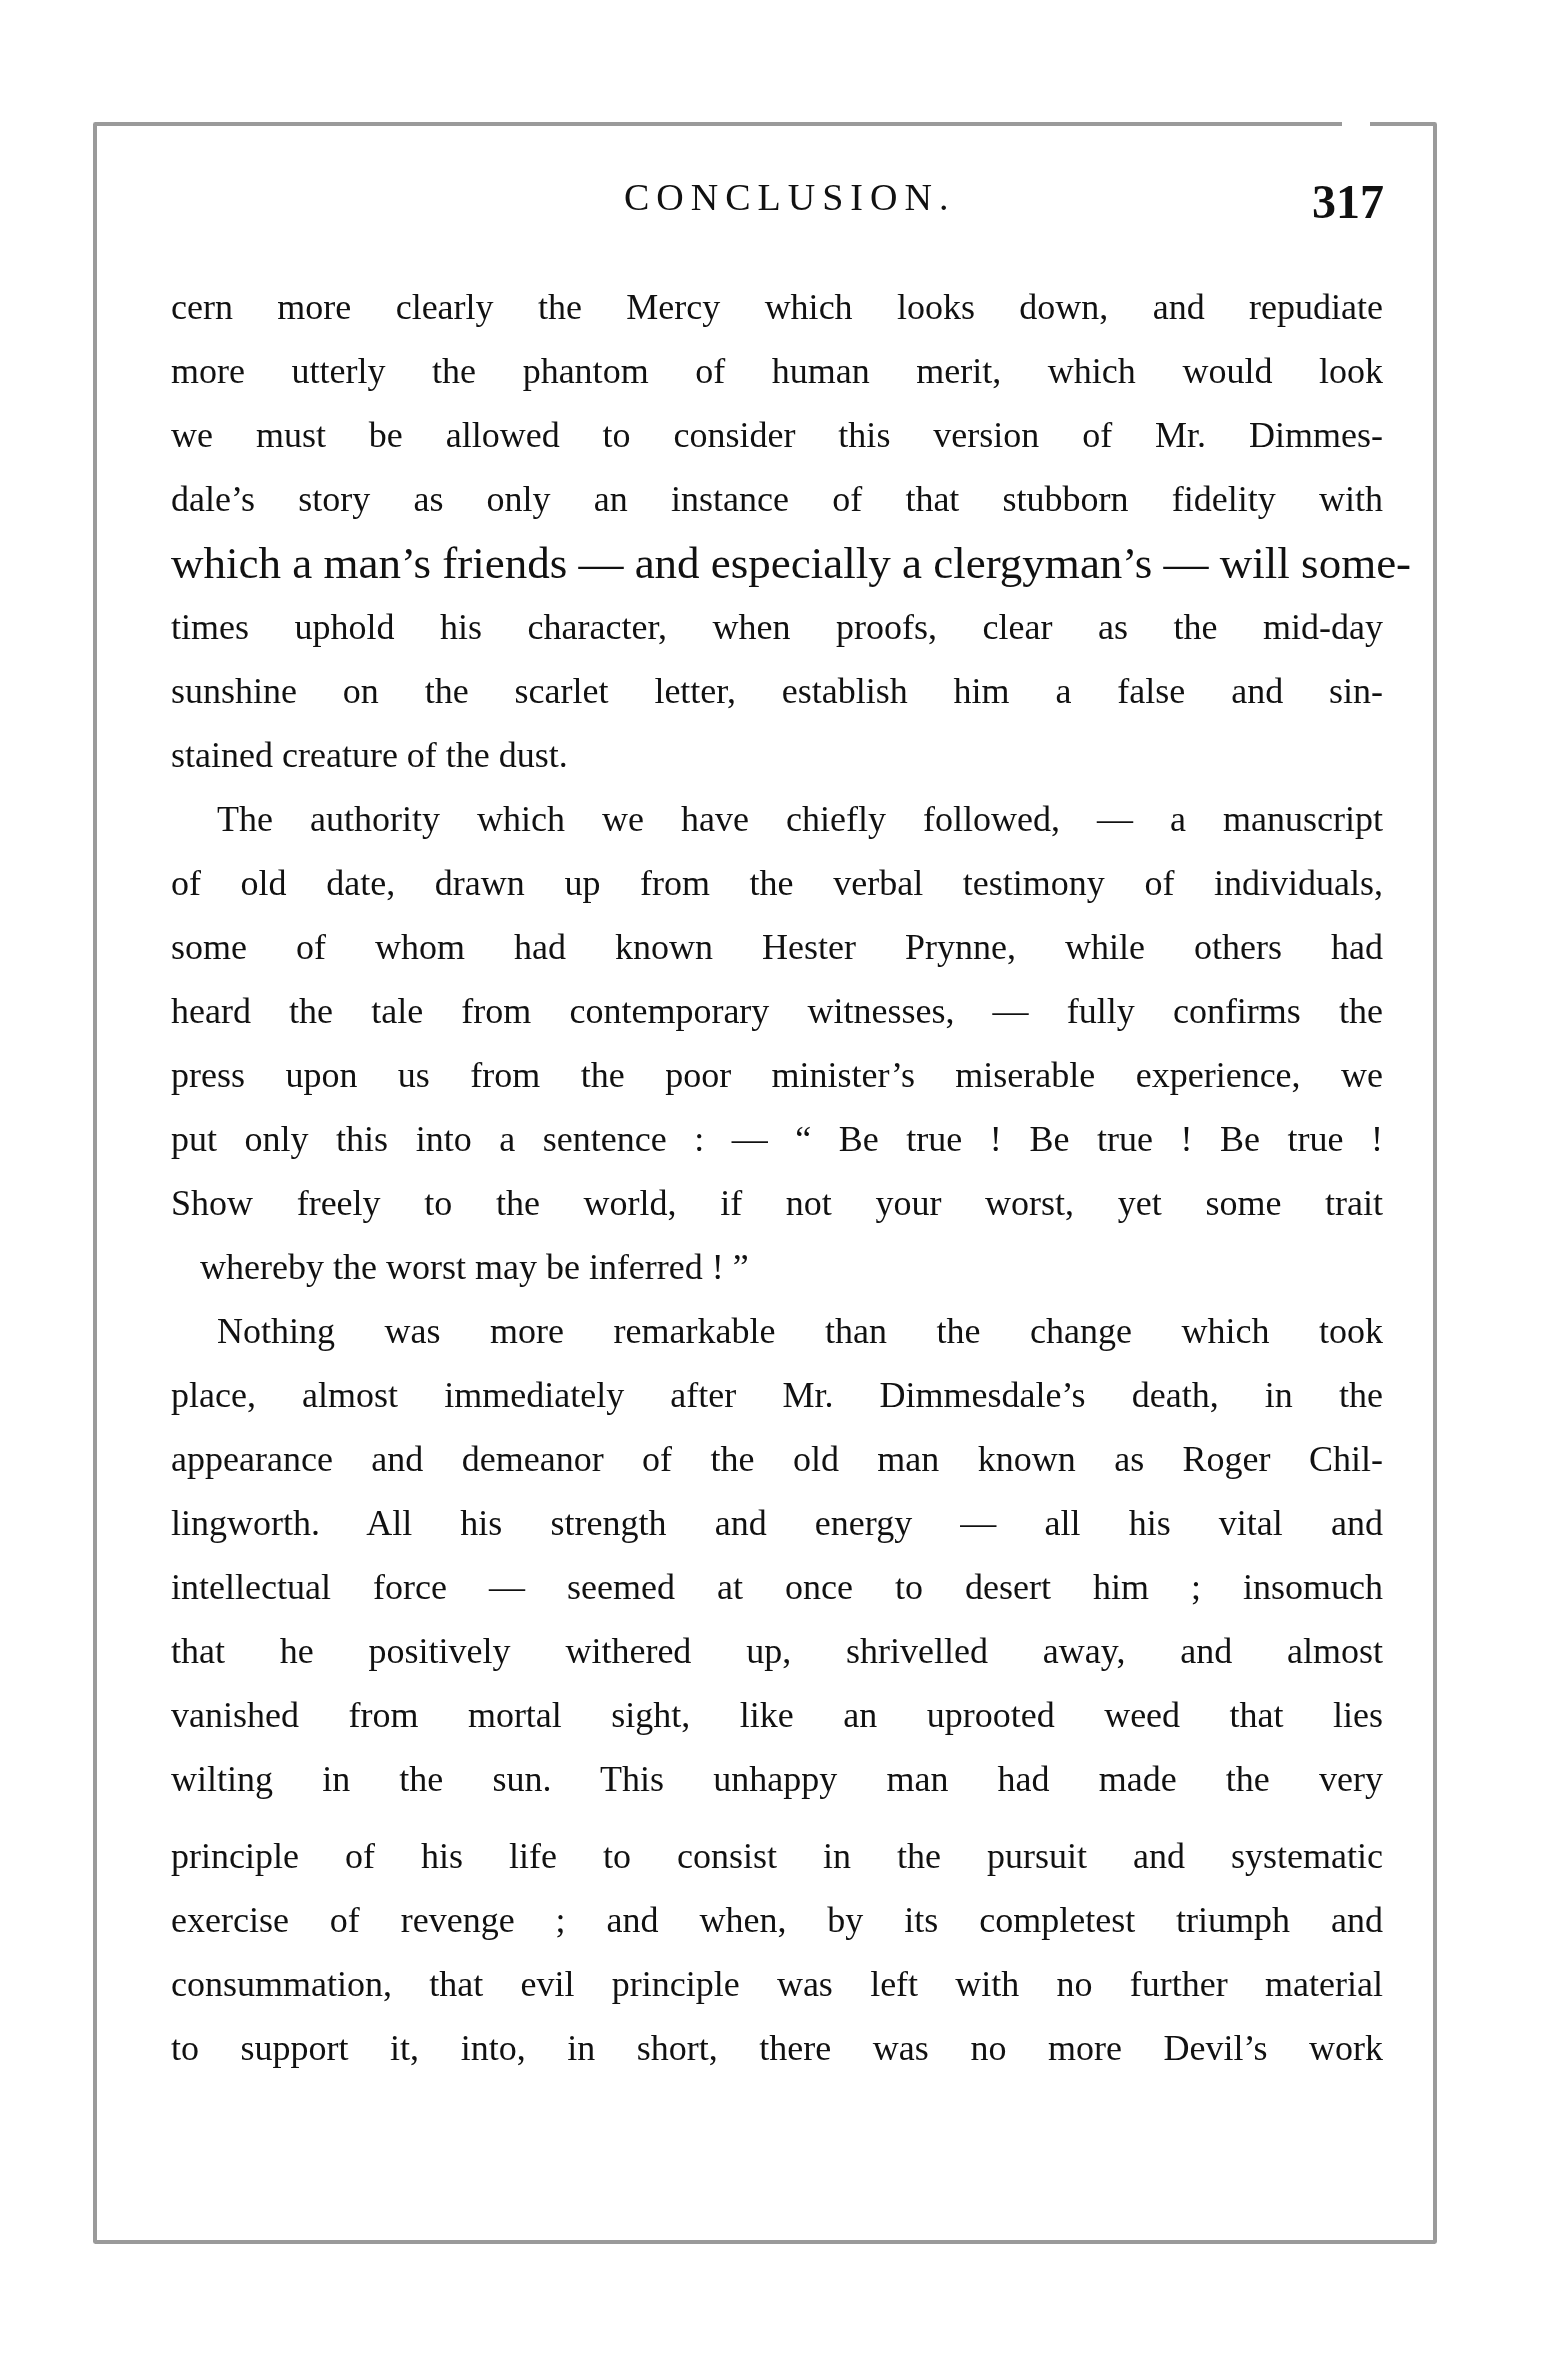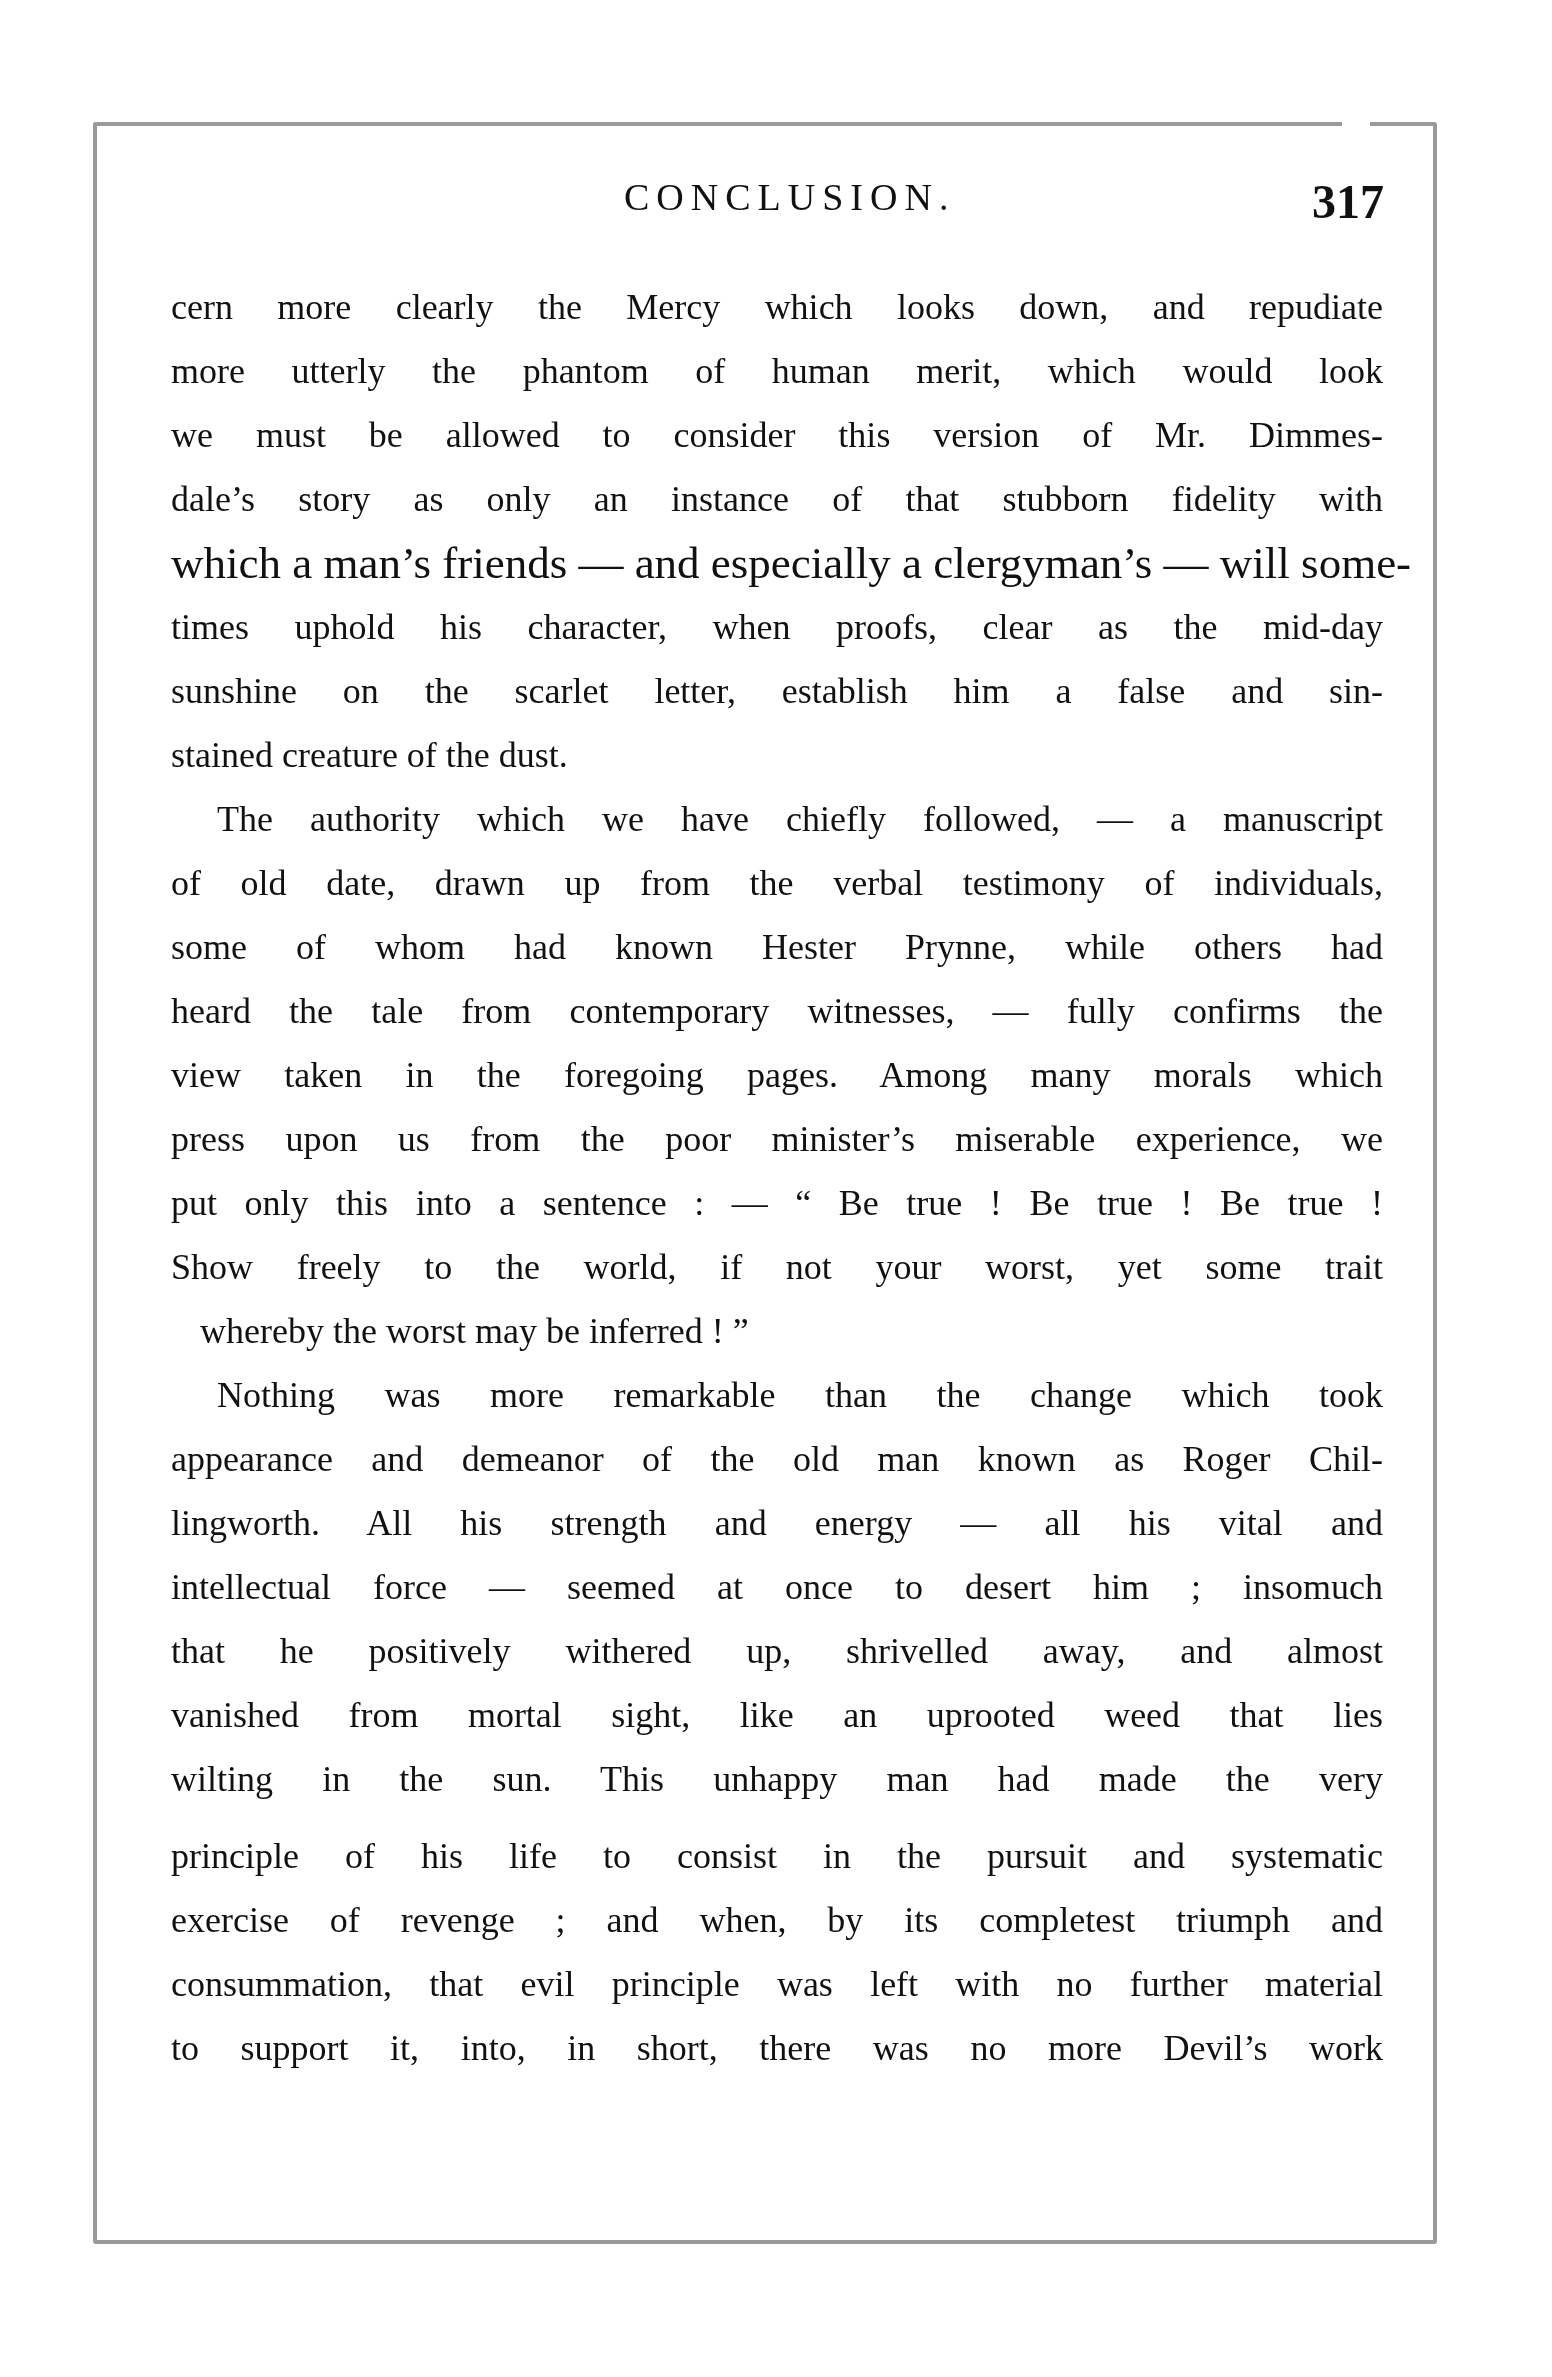--- a/index.html
+++ b/index.html
@@ -105,29 +105,29 @@
     <div class="line" style="white-space: nowrap;">times uphold his character, when proofs, clear as the mid-day</div>
     <div class="line" style="white-space: nowrap;">sunshine on the scarlet letter, establish him a false and sin-</div>
     <div class="line last" style="white-space: nowrap;">stained creature of the dust.</div>
   </div>
 
   <div class="paragraph">
     <div class="line indent" style="white-space: nowrap;">The authority which we have chiefly followed, — a manuscript</div>
     <div class="line" style="white-space: nowrap;">of old date, drawn up from the verbal testimony of individuals,</div>
     <div class="line" style="white-space: nowrap;">some of whom had known Hester Prynne, while others had</div>
     <div class="line" style="white-space: nowrap;">heard the tale from contemporary witnesses, — fully confirms the</div>
-    <div class="line" style="white-space: nowrap;">view taken in the foregoing pages.  Among many morals which</div>
     <div class="line" style="white-space: nowrap;">press upon us from the poor minister’s miserable experience, we</div>
     <div class="line" style="white-space: nowrap;">put only this into a sentence : — “ Be true !  Be true !  Be true !</div>
     <div class="line" style="white-space: nowrap;">Show freely to the world, if not your worst, yet some trait</div>
     <div class="line last" style="white-space: nowrap; margin-left: 29px;">whereby the worst may be inferred ! ”</div>
   </div>
 
   <div class="paragraph">
     <div class="line indent" style="white-space: nowrap;">Nothing was more remarkable than the change which took</div>
+    <div class="line" style="white-space: nowrap;">place, almost immediately after Mr. Dimmesdale’s death, in the</div>
     <div class="line" style="white-space: nowrap;">appearance and demeanor of the old man known as Roger Chil-</div>
     <div class="line" style="white-space: nowrap;">lingworth.  All his strength and energy — all his vital and</div>
     <div class="line" style="white-space: nowrap;">intellectual force — seemed at once to desert him ; insomuch</div>
     <div class="line" style="white-space: nowrap;">that he positively withered up, shrivelled away, and almost</div>
     <div class="line" style="white-space: nowrap;">vanished from mortal sight, like an uprooted weed that lies</div>
     <div class="line" style="white-space: nowrap;">wilting in the sun.  This unhappy man had made the very</div>
     <div class="line" style="white-space: nowrap; margin-top: 13px;">principle of his life to consist in the pursuit and systematic</div>
     <div class="line" style="white-space: nowrap;">exercise of revenge ; and when, by its completest triumph and</div>
     <div class="line" style="white-space: nowrap;">consummation, that evil principle was left with no further material</div>
     <div class="line" style="white-space: nowrap;">to support it, into, in short, there was no more Devil’s work</div>

